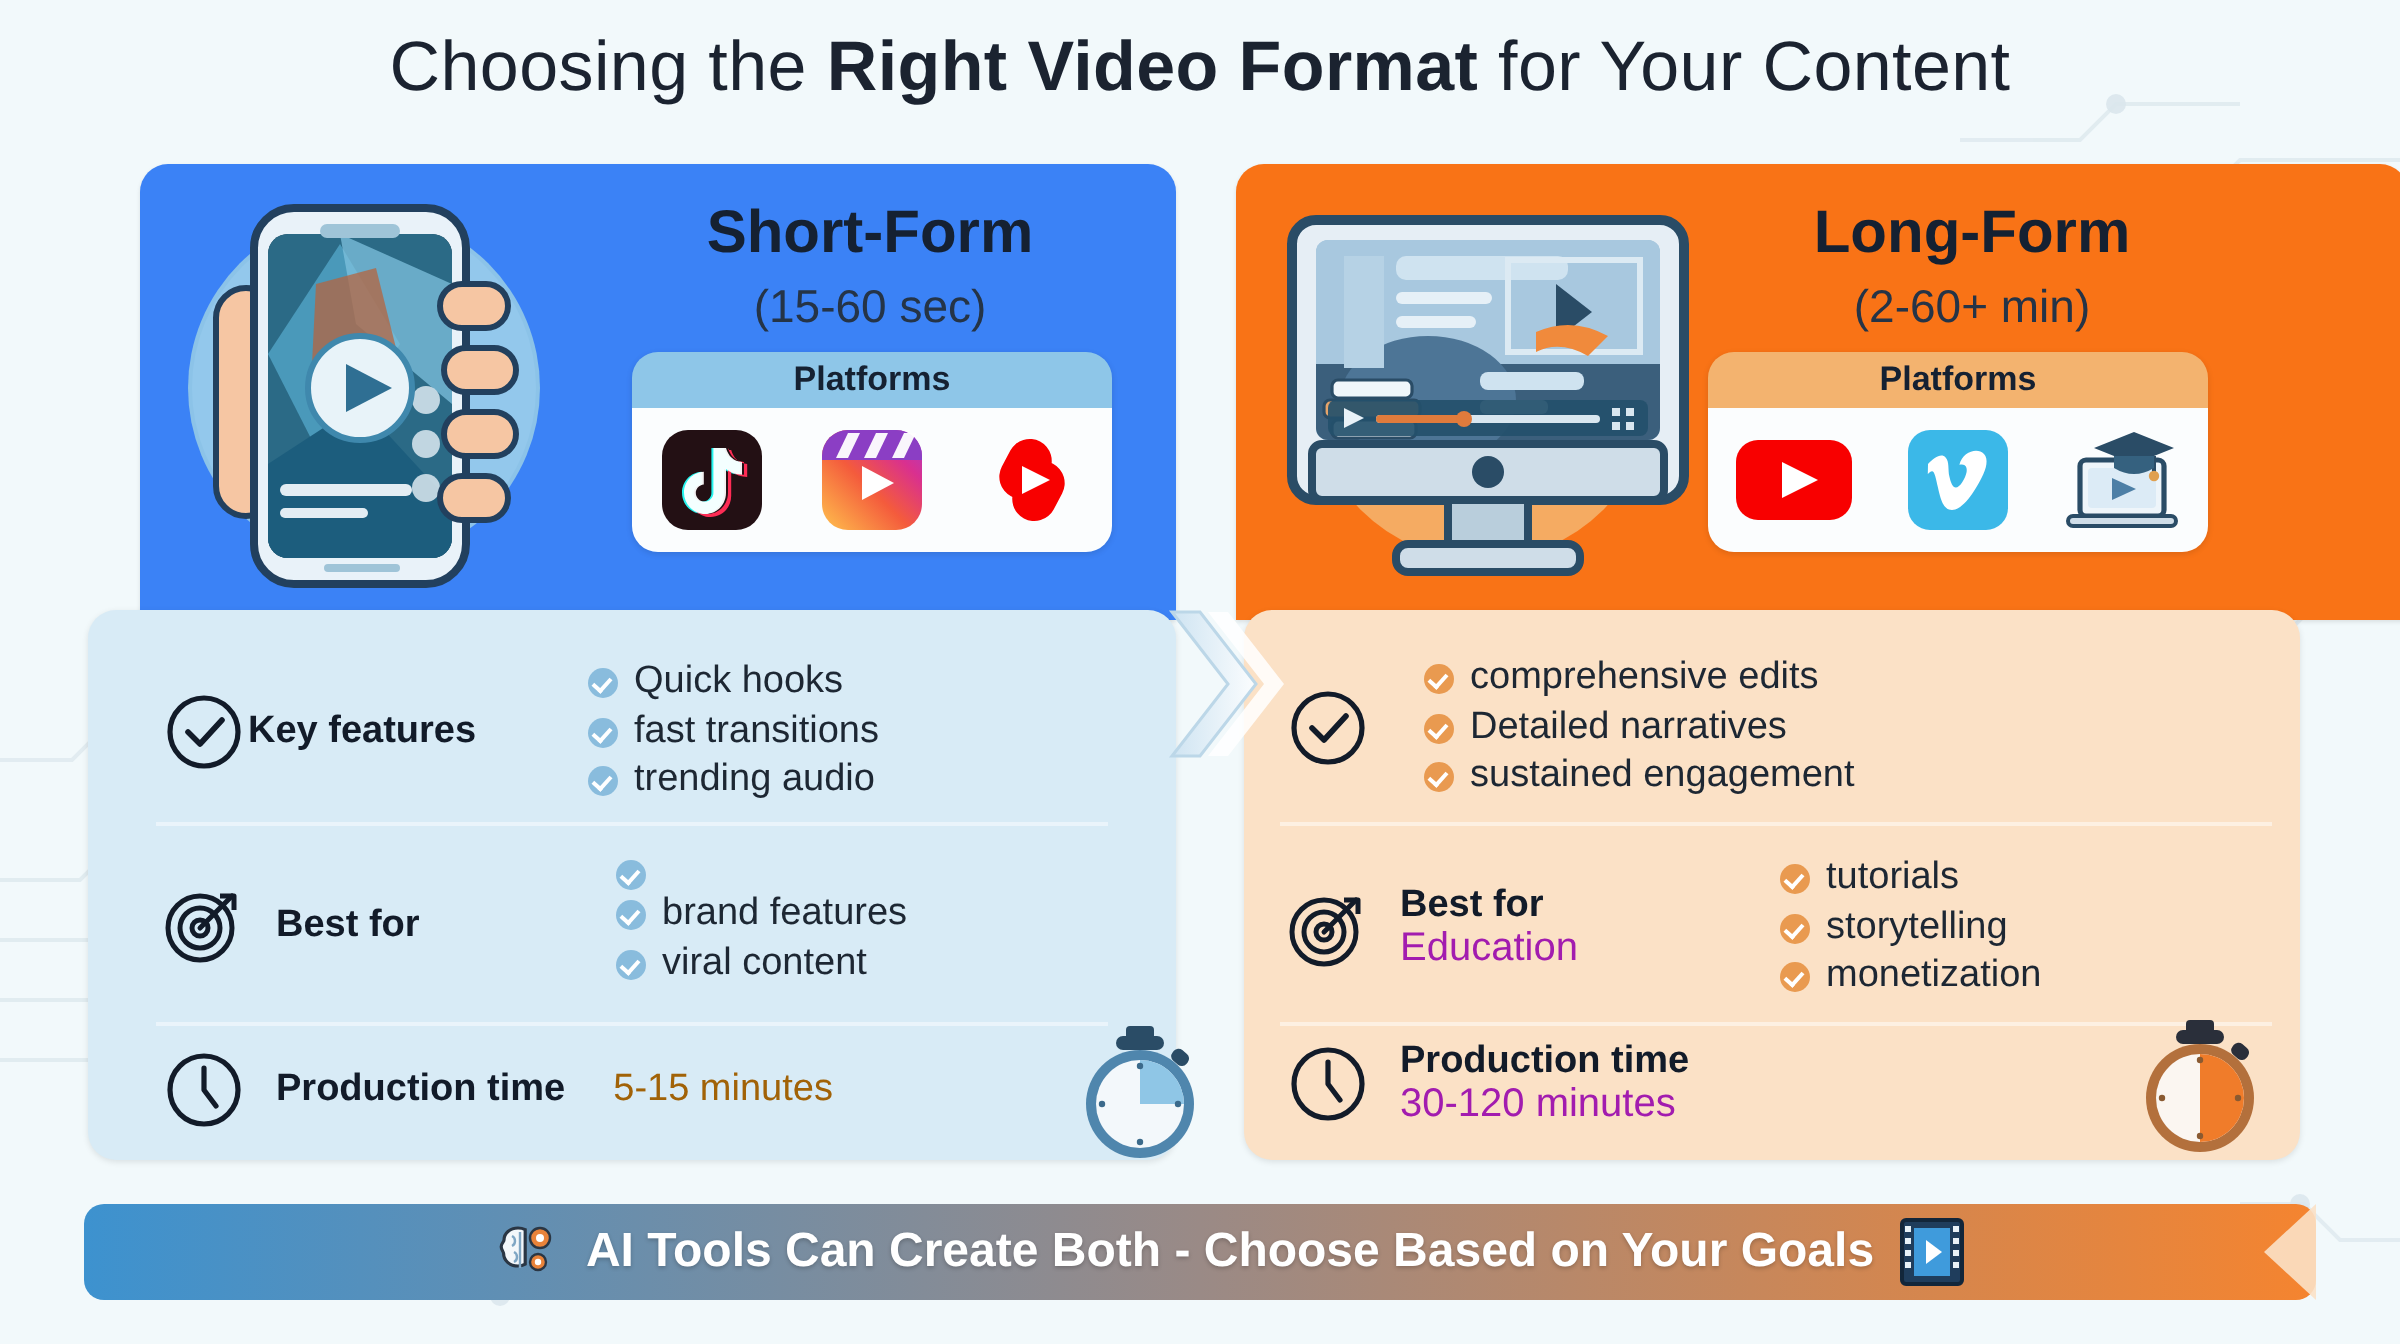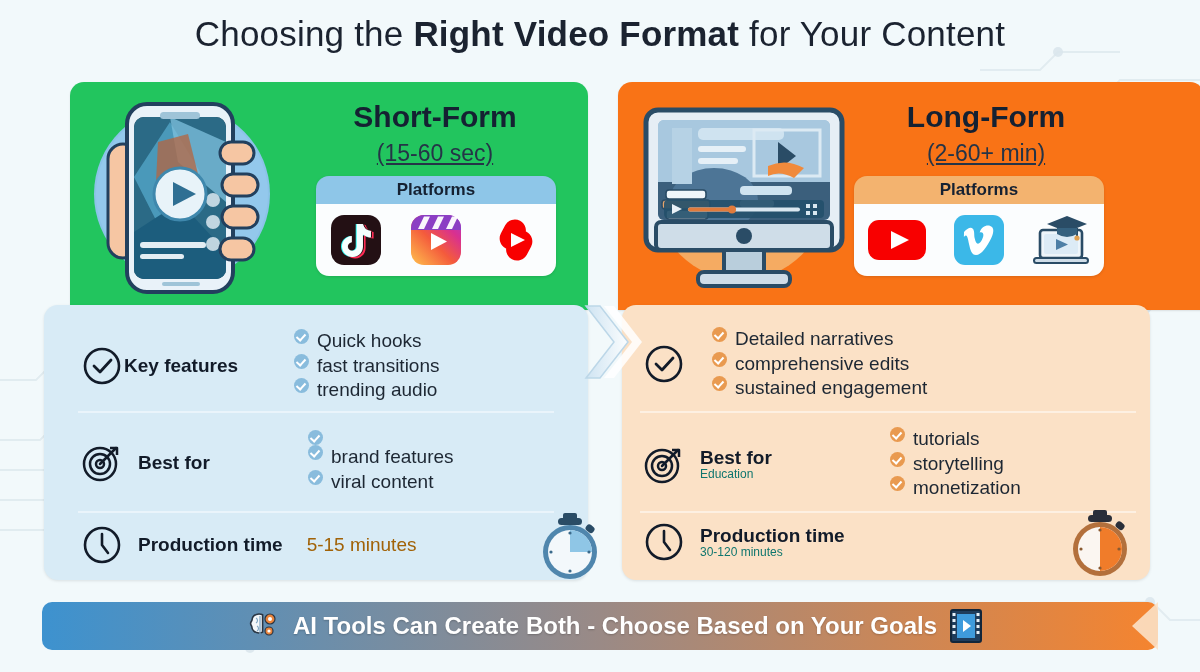--- a/index.html
+++ b/index.html
@@ -27,44 +27,44 @@
     position:absolute;border-radius:14px 14px 0 0;
     box-shadow:0 1px 2px rgba(0,0,0,.10);
     overflow:hidden;
   }
   .card-body{
     position:absolute;border-radius:14px;
     box-shadow:0 1px 3px rgba(0,0,0,.10);
   }
 
   
-  #left-head{left:70px;top:82px;width:518px;height:228px;background:#22c55e;}
+  #left-head{left:70px;top:82px;width:518px;height:228px;background:#3b82f6;}
   #left-body{left:44px;top:305px;width:544px;height:275px;background:#d8ebf6;}
   
   #right-head{left:618px;top:82px;width:586px;height:228px;background:#f97316;}
   #right-body{left:622px;top:305px;width:528px;height:275px;background:#fbe1c6;}
 
   .fmt-name{position:absolute;text-align:center;font-weight:bold;color:#152132;}
-  .fmt-sub{position:absolute;text-align:center;color:#253447;text-decoration:underline;}
+  .fmt-sub{position:absolute;text-align:center;color:#253447;}
 
   
   .plat{position:absolute;border-radius:13px;overflow:hidden;
         box-shadow:0 1px 3px rgba(0,0,0,.12);}
   .plat-title{height:28px;line-height:28px;text-align:center;
               font-weight:bold;font-size:17px;color:#152132;}
   .plat-row{display:flex;align-items:center;justify-content:space-around;
             height:72px;background:#fbfdfe;}
 
   
   .row{position:absolute;display:flex;align-items:center;}
   .row-ic{width:44px;height:44px;flex:0 0 44px;}
   .row-label{font-weight:bold;font-size:19px;color:#121b29;line-height:1.12;}
-  .row-label .sub{font-weight:400;font-size:12px;color:#0f766e;display:block;}
+  .row-label .sub{font-weight:400;font-size:20px;color:#a21caf;display:block;}
   .bullets{list-style:none;margin:0;padding:0;}
-  .bullets li{display:flex;align-items:flex-start;gap:8px;font-size:19px;
+  .bullets li{display:flex;align-items:center;gap:8px;font-size:19px;
               color:#1d2733;line-height:1.30;white-space:nowrap;}
   .chk{width:15px;height:15px;flex:0 0 15px;border-radius:50%;
        display:inline-block;position:relative;}
   .chk::after{content:"";position:absolute;left:4px;top:3px;width:4px;height:7px;
        border:solid #fff;border-width:0 2px 2px 0;transform:rotate(42deg);}
   .chk.blue{background:#89bcdd;}
   .chk.orange{background:#e99a50;}
   .divider{position:absolute;height:2px;background:#edf6fb;opacity:.85;}
   .divider.or{background:#fdf2e6;}
   .ptime-val{font-size:19px;color:#a16207;}
@@ -396,25 +396,25 @@
       <svg class="row-ic" viewBox="0 0 44 44">
         <circle cx="22" cy="22" r="17" fill="none" stroke="#121b29" stroke-width="2.6"></circle>
         <polyline points="14,22 20,28 31,16" fill="none" stroke="#121b29" stroke-width="2.8" stroke-linecap="round" stroke-linejoin="round"></polyline>
       </svg>
       <div class="row-label" style="margin-left:4px;width:0;">
         <span></span>
       </div>
       <ul class="bullets" style="margin-left:22px;">
         <li>
             <i class="chk orange"></i>
+            <span>comprehensive edits</span>
+          </li>
+        <li>
+            <i class="chk orange"></i>
             <span>Detailed narratives</span>
-          </li>
-        <li>
-            <i class="chk orange"></i>
-            <span>comprehensive edits</span>
           </li>
         <li>
             <i class="chk orange"></i>
             <span>sustained engagement</span>
           </li>
       </ul>
     </div>
     <div class="divider or" style="left:18px;top:106px;width:496px;"></div>
 
     <div class="row" style="left:20px;top:122px;width:500px;">

